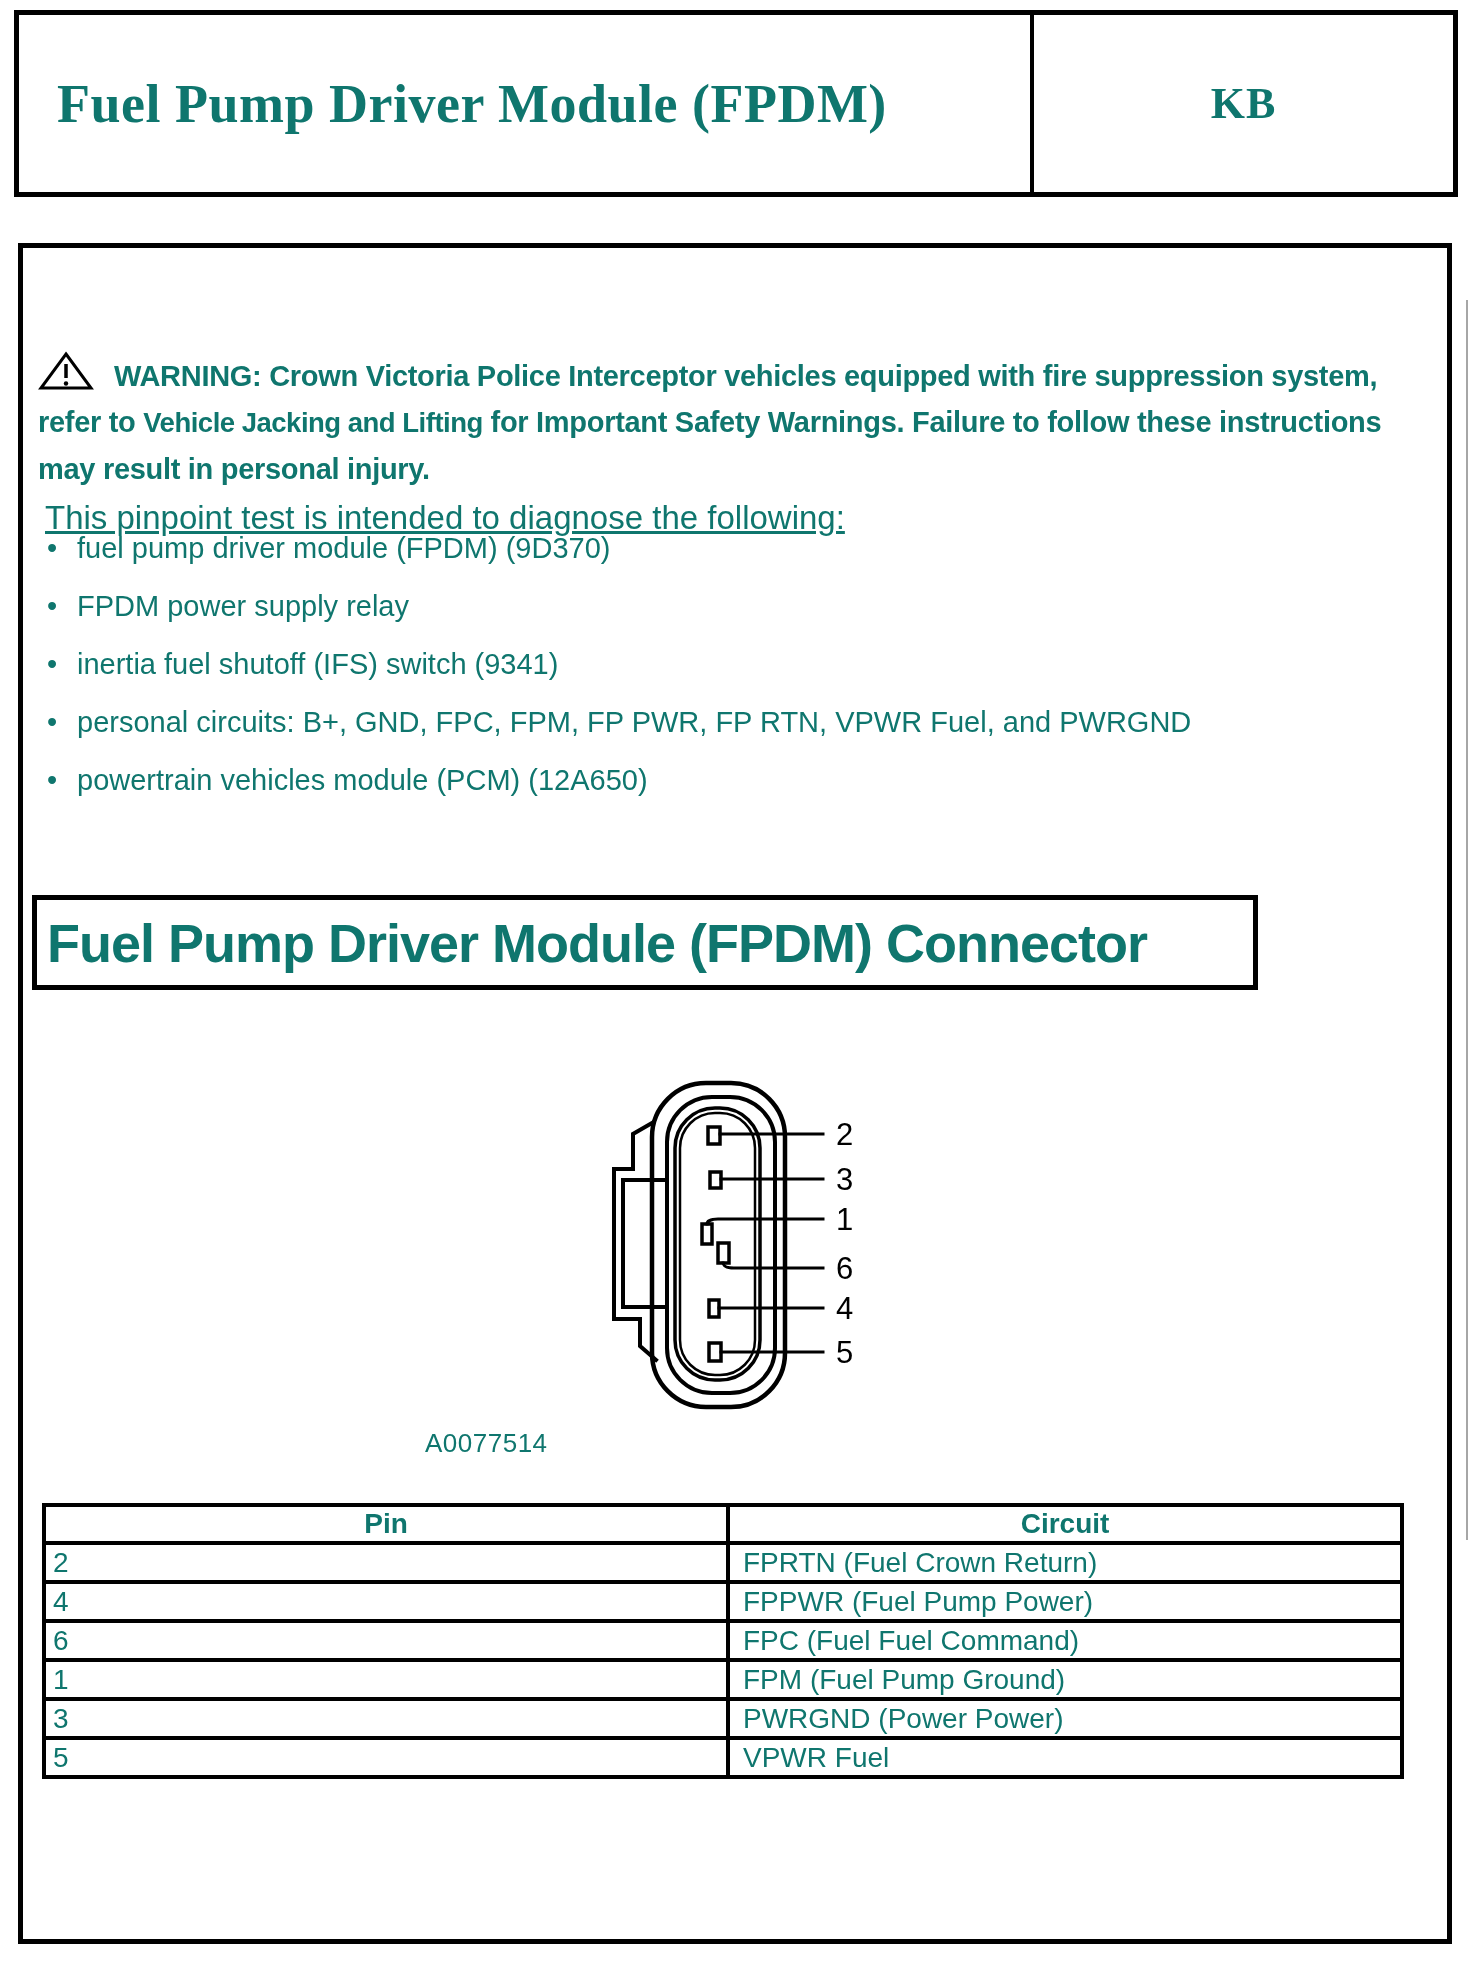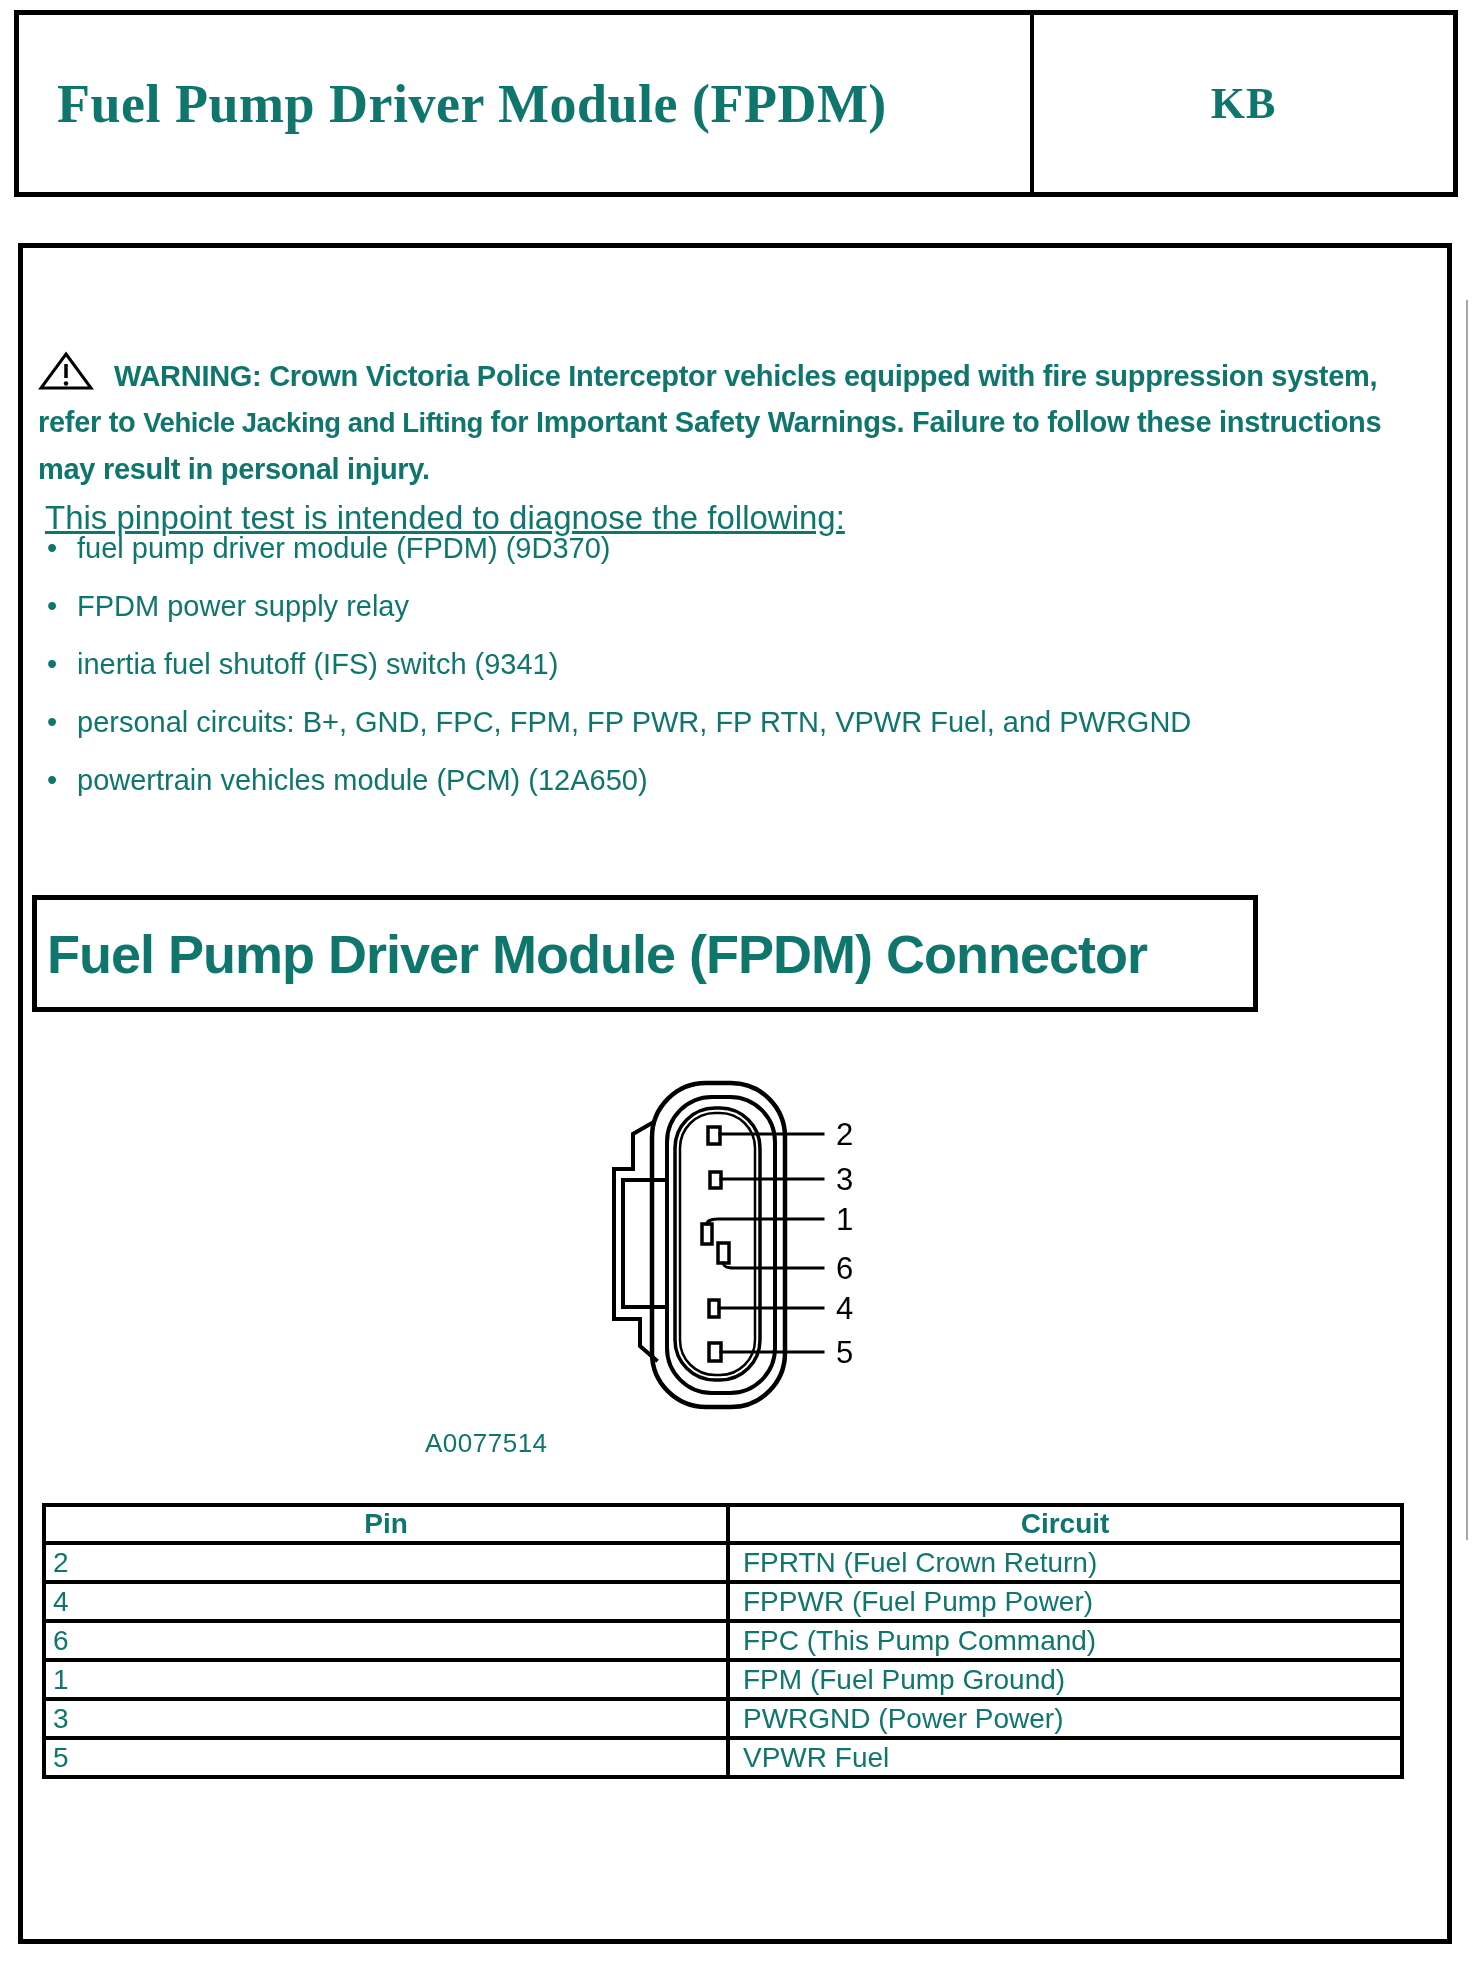--- a/index.html
+++ b/index.html
@@ -52,21 +52,21 @@
   .bullets{position:absolute;left:22px;top:284px;width:1390px;}
   .bullet{
     position:relative;padding-left:32px;margin-bottom:26px;
     font-size:29px;line-height:32px;
   }
   .bullet::before{
     content:"\2022";position:absolute;left:2px;top:0;font-size:29px;
   }
   
   .section-heading-box{
-    position:absolute;left:9px;top:647px;width:1226px;height:117px;
+    position:absolute;left:9px;top:647px;width:1226px;height:95px;
     border:5px solid #000;box-sizing:border-box;
     display:flex;align-items:center;
   }
   .section-heading{
     font-size:54px;font-weight:bold;letter-spacing:-1px;
     padding-left:10px;white-space:nowrap;
   }
   
   .connector-svg{position:absolute;left:567px;top:822px;}
   .figure-label{
@@ -182,21 +182,21 @@
         <tr>
           <td>2</td>
           <td class="circuit-cell">FPRTN (Fuel Crown Return)</td>
         </tr>
         <tr>
           <td>4</td>
           <td class="circuit-cell">FPPWR (Fuel Pump Power)</td>
         </tr>
         <tr>
           <td>6</td>
-          <td class="circuit-cell">FPC (This Pump Command)</td>
+          <td class="circuit-cell">FPC (Fuel Fuel Command)</td>
         </tr>
         <tr>
           <td>1</td>
           <td class="circuit-cell">FPM (Fuel Pump Ground)</td>
         </tr>
         <tr>
           <td>3</td>
           <td class="circuit-cell">PWRGND (Power Power)</td>
         </tr>
         <tr>

